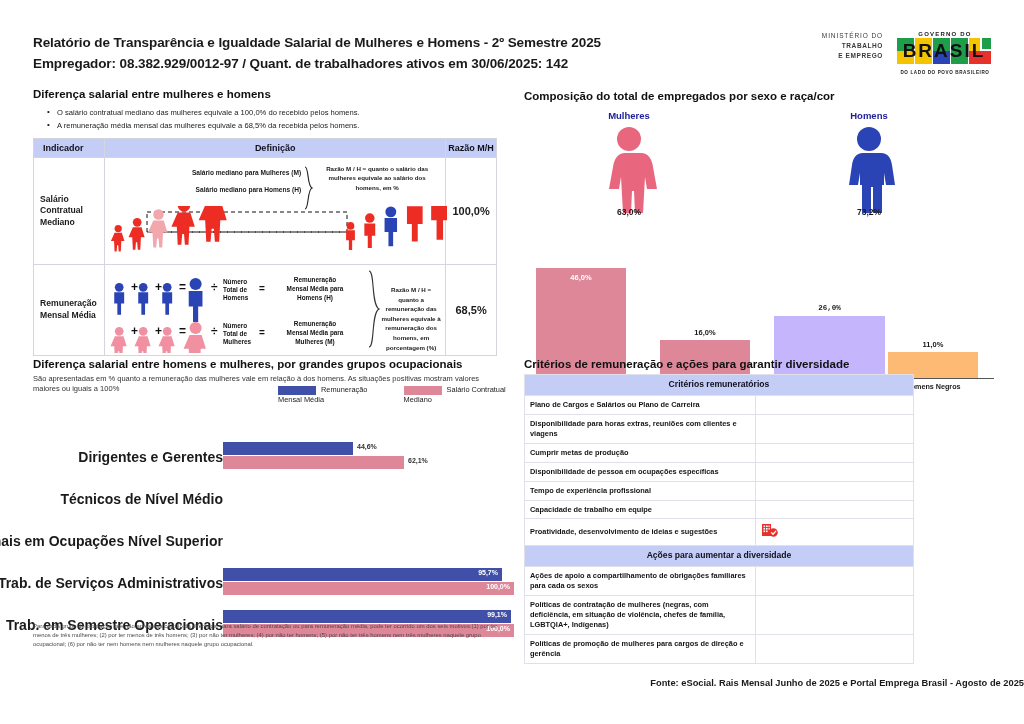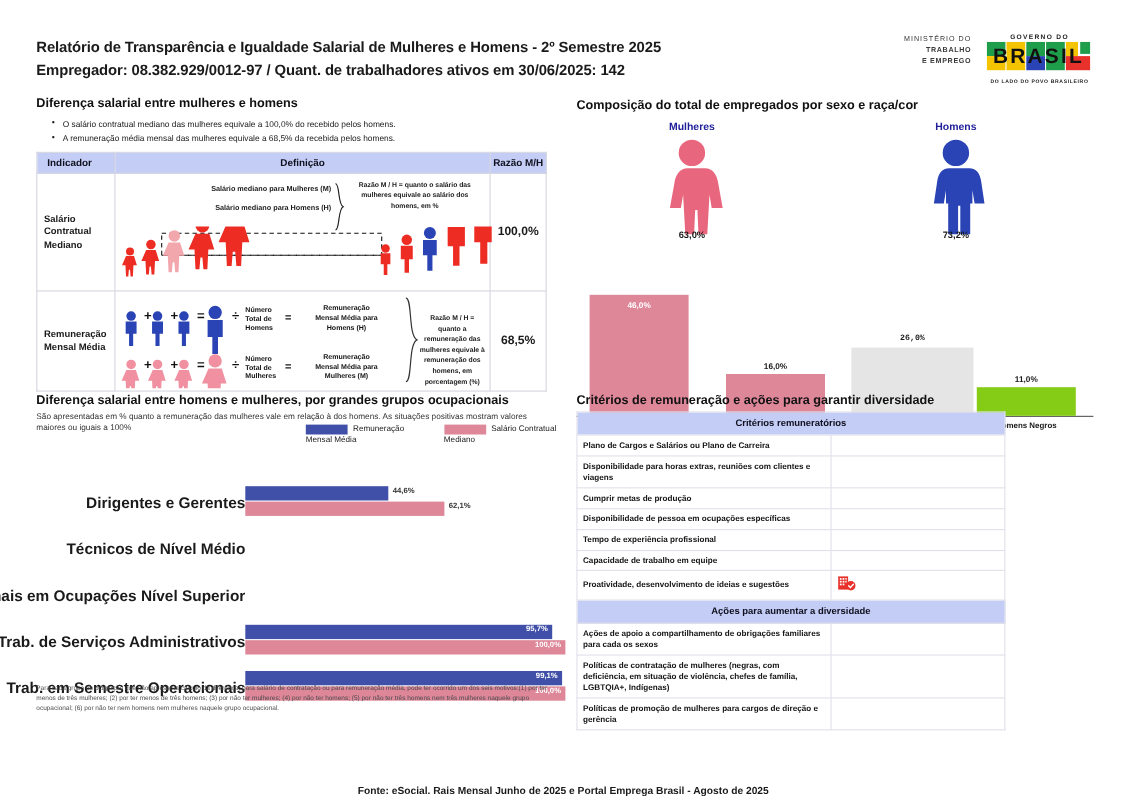--- a/index.html
+++ b/index.html
@@ -72,21 +72,21 @@
   .occrow { position:relative; height:42px; }
   .occ-lbl { position:absolute; right:calc(100% - 190px); top:9px; font-size:14px; font-weight:bold; text-align:right; white-space:nowrap; }
   .occ-bars { position:absolute; left:190px; top:2px; }
   .occ-bar { height:13px; position:relative; }
   .occ-bar .v { position:absolute; font-size:7px; font-weight:bold; top:1px; }
   .occ-bar .v.out { left:calc(100% + 4px); color:#333; }
   .occ-bar .v.in { right:4px; color:#ffffff; }
 
   .footnote { position:absolute; left:33px; top:622px; width:470px; font-size:5.9px; color:#4a4a4a; line-height:1.5; }
 
-  .source { position:absolute; left:0; top:678px; width:1024px; text-align:center; font-size:9.3px; font-weight:bold;margin-top:36px; }
+  .source { position:absolute; left:0; top:678px; width:1024px; text-align:right; font-size:9.3px; font-weight:bold; }
 </style>
 </head>
 <body>
 
 <div class="page">
 
   <div class="header">
     <div class="hdr-title">
       <div>Relatório de Transparência e Igualdade Salarial de Mulheres e Homens - 2º Semestre 2025</div>
       <div>Empregador: 08.382.929/0012-97 / Quant. de trabalhadores ativos em 30/06/2025: 142</div>
@@ -307,24 +307,24 @@
       </div>
     </div>
 
     <div class="racechart">
       <div class="racebar" style="left:12px;width:90px;height:110px;background:#dd8799;">
         <span class="val" style="top:5px;color:#ffffff;">46,0%</span>
       </div>
       <div class="racebar" style="left:136px;width:90px;height:38px;background:#dd8799;">
         <span class="val" style="top:-12px;color:#1a1a1a;">16,0%</span>
       </div>
-      <div class="racebar" style="left:250px;width:111px;height:62px;background:#e5e5e5;font-family:Liberation Mono, monospace;">
+      <div class="racebar" style="left:250px;width:111px;height:62px;background:#c4b5fd;font-family:Liberation Mono, monospace;">
         <span class="val" style="top:-12px;color:#1a1a1a;">26,0%</span>
       </div>
-      <div class="racebar" style="left:364px;width:90px;height:26px;background:#84cc16;">
+      <div class="racebar" style="left:364px;width:90px;height:26px;background:#fdba74;">
         <span class="val" style="top:-12px;color:#1a1a1a;">11,0%</span>
       </div>
     </div>
     <div class="racelabels">
       <span style="left:2px;width:110px;">Mulheres Não Negras</span>
       <span style="left:126px;width:110px;">Mulheres Negras</span>
       <span style="left:240px;width:110px;">Homens Não Negros</span>
       <span style="left:354px;width:110px;">Homens Negros</span>
     </div>
   </div>

